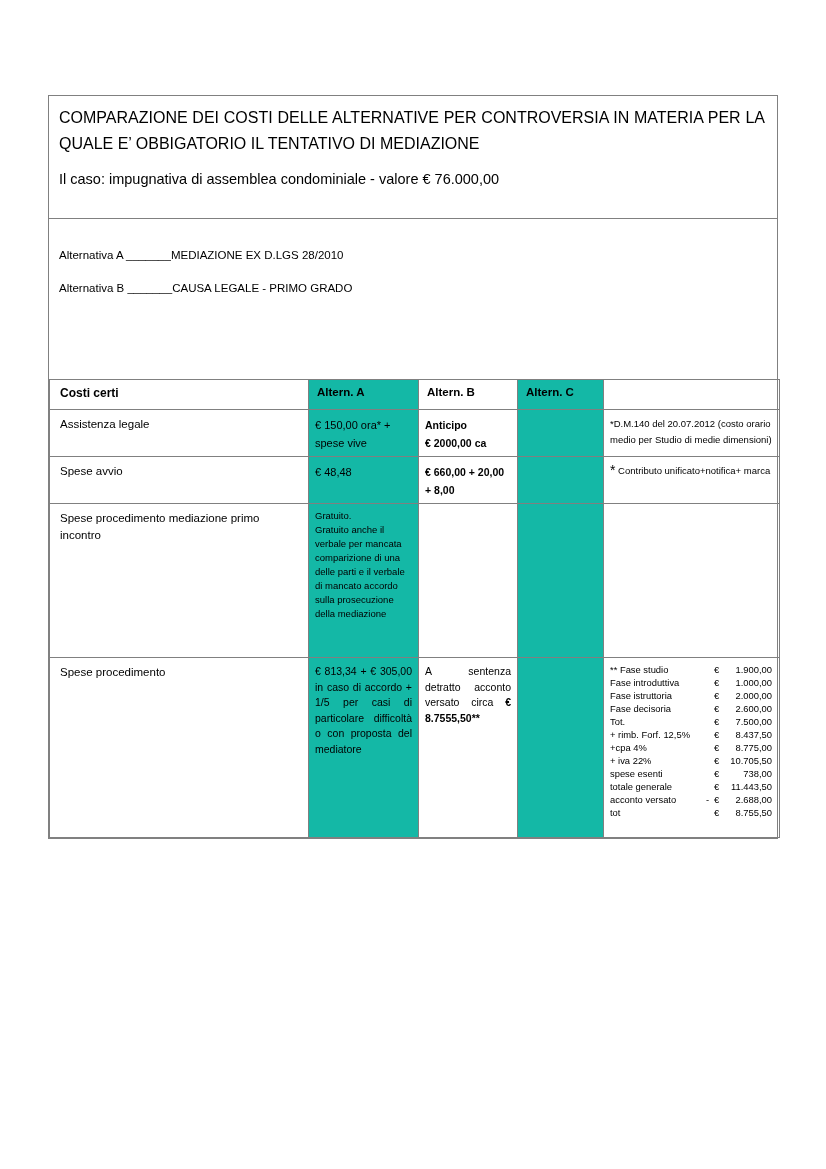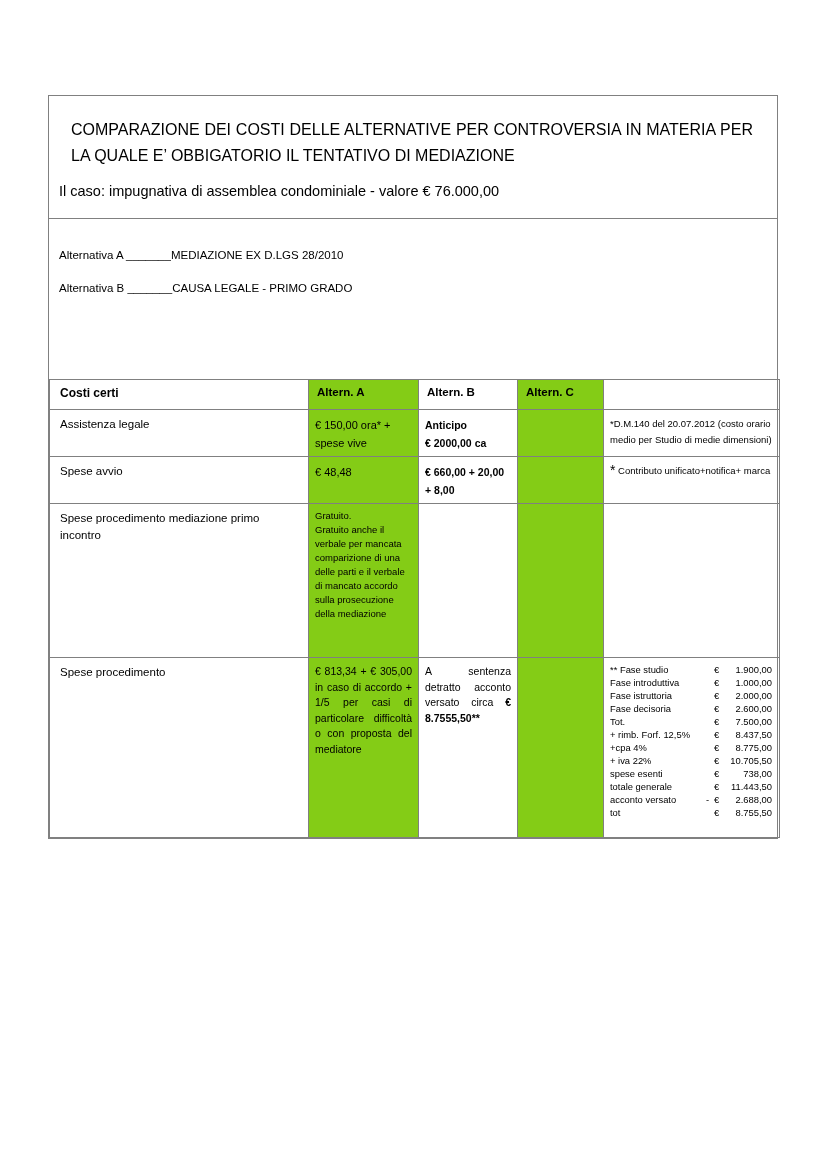--- a/index.html
+++ b/index.html
@@ -21,21 +21,21 @@
     background: #ffffff;
   }
   
   .title-block {
     height: 123px;
     padding: 9px 12px 0 10px;
     border-bottom: 1px solid #808080;
     overflow: hidden;
   }
   .doc-heading {
-    margin: 12px;
+    margin: 0;
     font-size: 16px;
     font-weight: normal;
     line-height: 25.5px;
     text-align: justify;
   }
   .doc-case {
     margin: 14px 0 0 0;
     font-size: 14.5px;
     line-height: 18px;
   }
@@ -55,21 +55,21 @@
     width: 100%;
     border-collapse: collapse;
     table-layout: fixed;
   }
   table.costs td {
     border: 1px solid #808080;
     vertical-align: top;
     padding: 4px 6px;
     overflow: hidden;
   }
-  td.shaded { background: #84cc16; }
+  td.shaded { background: #14b8a6; }
   .grp-hdr {
     font-size: 14px;
     font-weight: bold;
     font-style: italic;
     text-align: center;
     vertical-align: middle !important;
     padding: 6px 4px !important;
   }
   .col-label-hdr {
     font-size: 12px;

